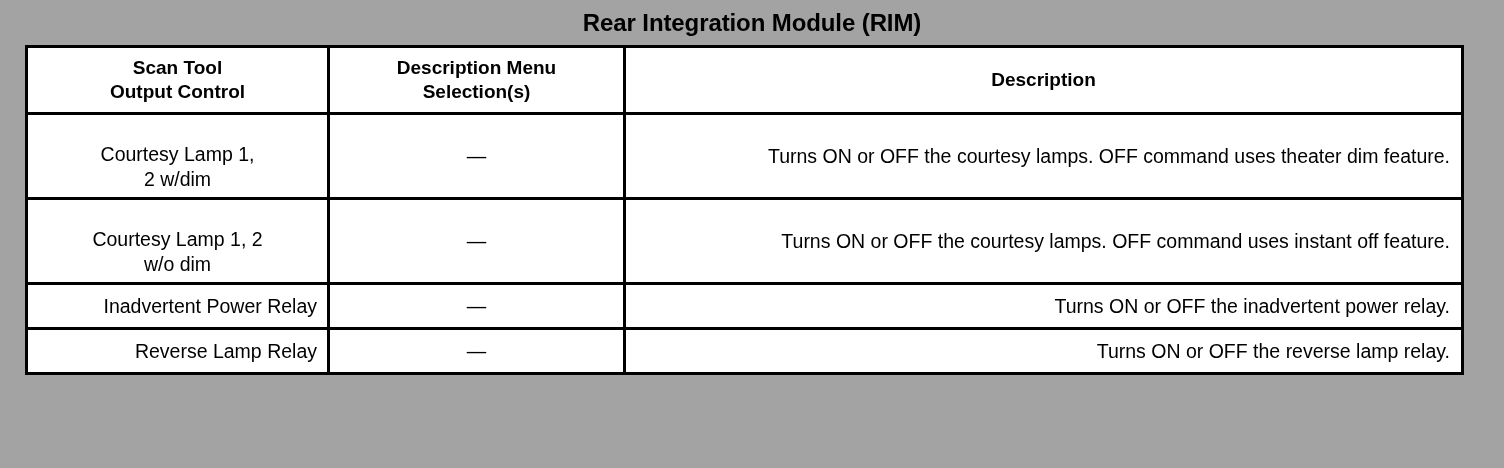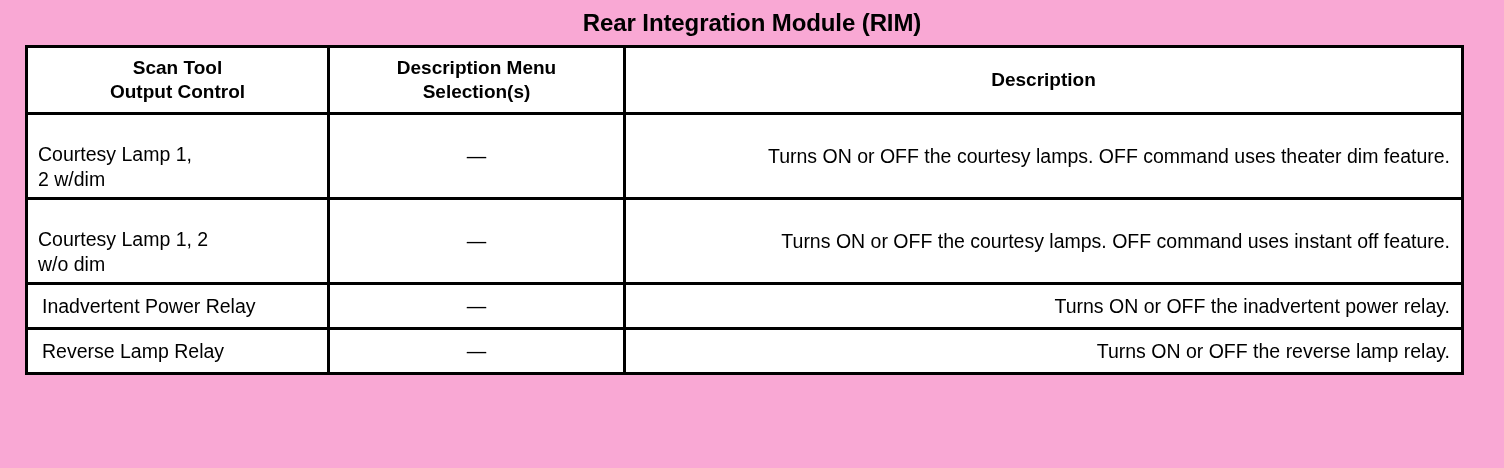--- a/index.html
+++ b/index.html
@@ -14,21 +14,21 @@
     overflow: hidden;
     font-family: "Liberation Sans", "DejaVu Sans", sans-serif;
     color: #000000;
     -webkit-font-smoothing: none;
   }
 
   #page {
     position: relative;
     width: 1504px;
     height: 468px;
-    background: #f9a8d4;
+    background: #a3a3a3;
   }
 
   
   .title {
     position: absolute;
     left: 0;
     top: 9px;
     width: 1504px;
     text-align: center;
     font-size: 24px;
@@ -81,24 +81,25 @@
   td .cell {
     font-size: 19.5px;
     line-height: 25px;
     font-weight: normal;
   }
 
   td.col-control .cell {
     padding: 5px 10px;
   }
   td.col-control.center .cell {
+    text-align: center;
     margin-top: 22px;
   }
   td.col-control.left .cell {
-    text-align: left;
+    text-align: right;
     padding-left: 14px;
   }
 
   td.col-menu {
     text-align: center;
   }
   td.col-menu .cell {
     text-align: center;
   }
   .dash {

